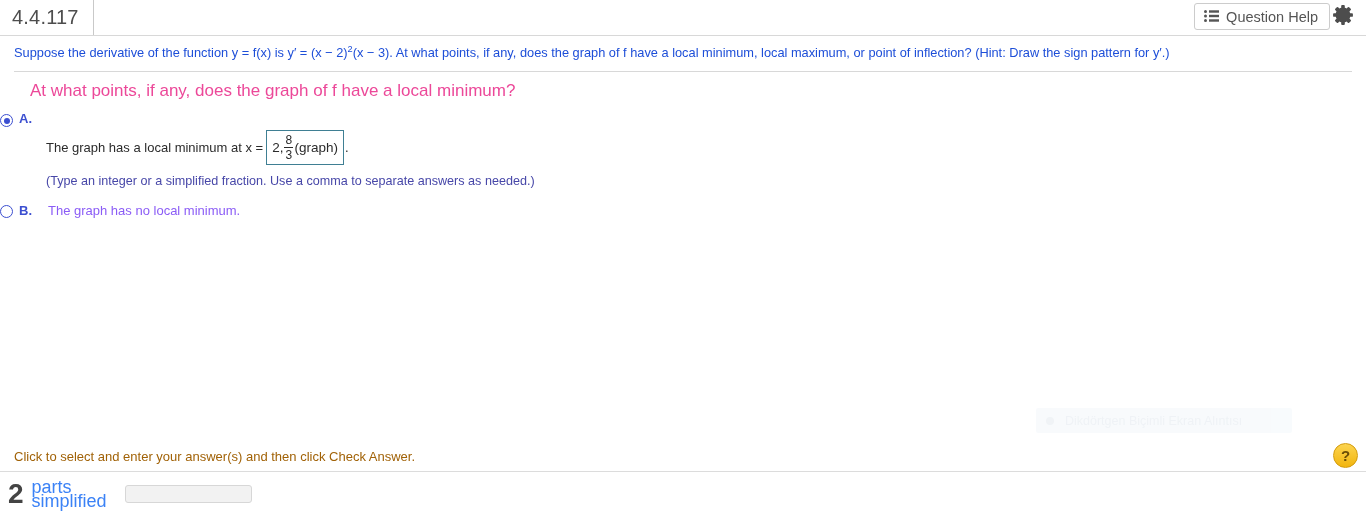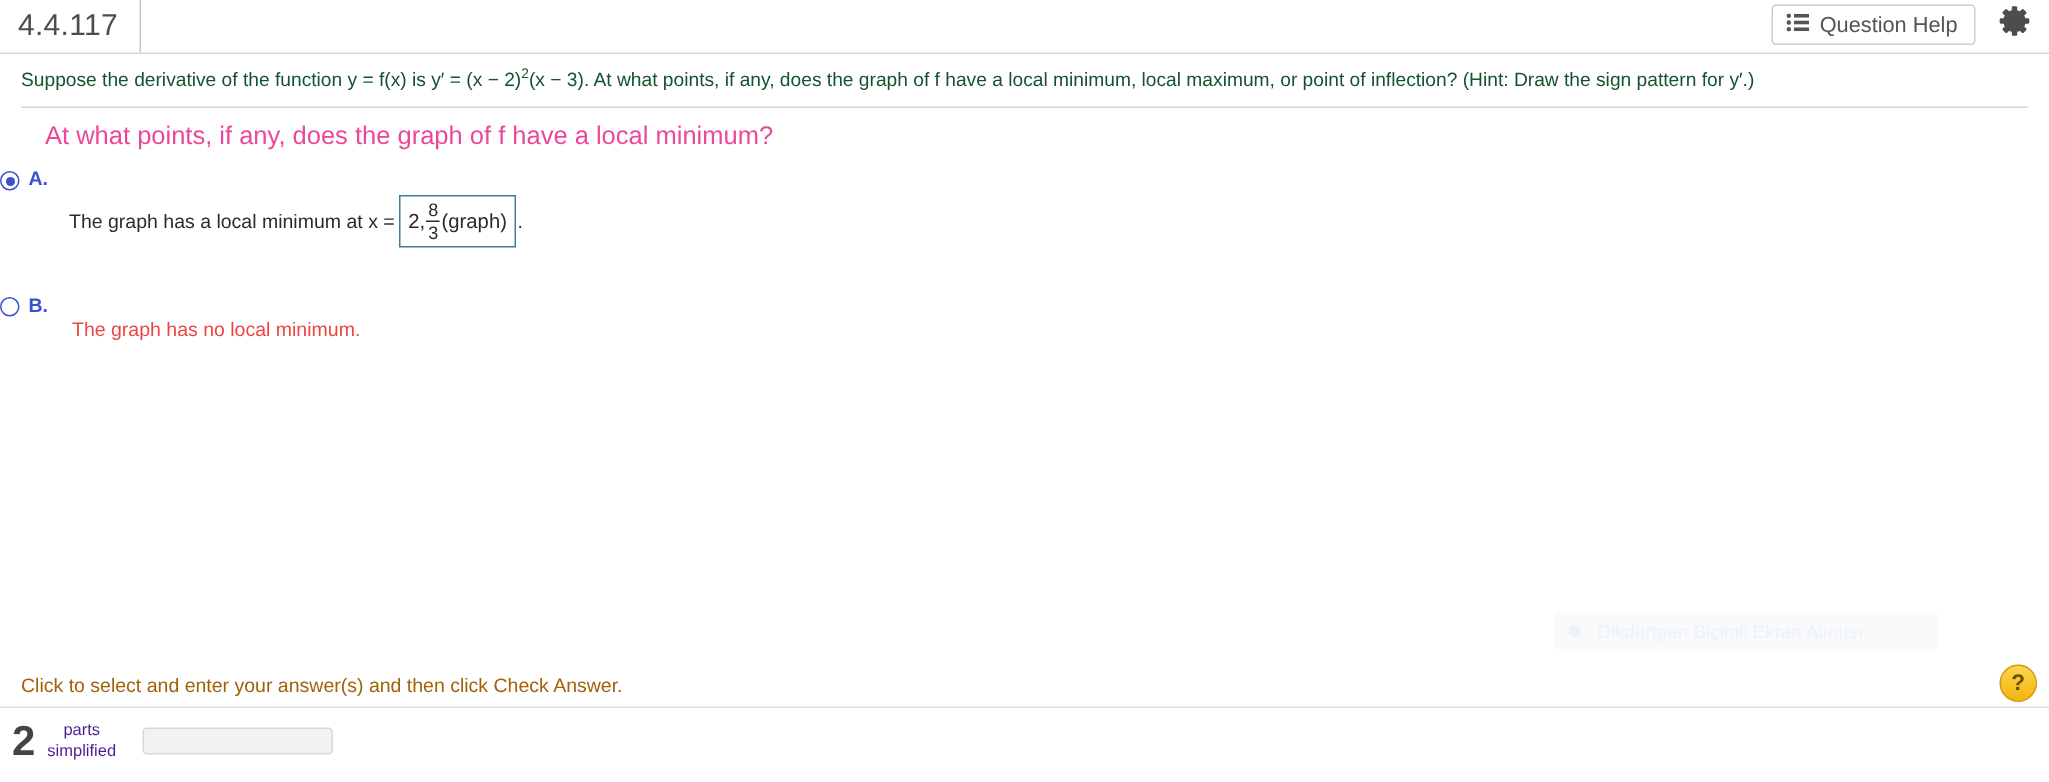--- a/index.html
+++ b/index.html
@@ -41,21 +41,21 @@
     font-size: 20px;
     color: #4d4d4d;
     letter-spacing: 0.2px;
     font-family: "Liberation Sans", sans-serif;
   }
   .header-right {
     position: absolute;
     right: 8px; top: 3px;
     display: flex;
     align-items: center;
-    gap: 15px;
+    gap: 2px;
   }
   .qhelp-btn {
     display: flex;
     align-items: center;
     gap: 7px;
     height: 27px;
     padding: 0 11px 0 9px;
     border: 1px solid #cccccc;
     border-radius: 3px;
     background: #ffffff;
@@ -75,21 +75,21 @@
     position: absolute;
     left: 0; top: 36px;
     width: 1366px;
     height: 36px;
     box-sizing: border-box;
   }
   .stmt-text {
     position: absolute;
     left: 14px; top: 9px;
     font-size: 12.8px;
-    color: #14532d;
+    color: #1d4ed8;
     white-space: nowrap;
     line-height: 16px;
     text-align: center;
   }
   .stmt-underline {
     position: absolute;
     left: 14px; top: 71px;
     width: 1338px;
     height: 1px;
     background: #d8d8d8;
@@ -194,23 +194,22 @@
     font-size: 12.6px;
     color: #4747a8;
     white-space: nowrap;
   }
   .choice-b {
     margin-top: 15px;
   }
   .choice-b .choice-head { align-items: center; }
   .choice-b-text {
     font-size: 13px;
-    color: #ef4444;
+    color: #8b5cf6;
     margin-left: 10px;
-    margin-top: 32px;
   }
 
   
   .snip-overlay {
     position: absolute;
     left: 1036px; top: 408px;
     width: 256px;
     height: 25px;
     background: #f3f7fb;
     border-radius: 2px;
@@ -285,24 +284,23 @@
   }
   .parts-count {
     font-size: 28px;
     font-weight: bold;
     color: #444444;
     line-height: 1;
   }
   .parts-words {
     display: flex;
     flex-direction: column;
-    font-size: 11px;
-    color: #4c1d95;
+    font-size: 18px;
+    color: #3b82f6;
     line-height: 14px;
-    align-items: center;
   }
   .progress-track {
     width: 127px;
     height: 18px;
     background: #f2f2f2;
     border: 1px solid #d7d7d7;
     border-radius: 3px;
     margin-left: 10px;
     overflow: hidden;
     box-sizing: border-box;
@@ -368,20 +366,21 @@
               <span class="num">8</span>
               <span class="bar"></span>
               <span class="den">3</span>
             </span>
             <span>(graph)</span>
           </span>
         </span>
         <span>.</span>
       </div>
     </div>
+    <div class="hint-line">(Type an integer or a simplified fraction. Use a comma to separate answers as needed.)</div>
   </div>
 
   <div class="choice choice-b">
     <div class="choice-head">
       <span class="radio"></span>
       <span class="choice-letter">B.</span>
       <span class="choice-b-text">The graph has no local minimum.</span>
     </div>
   </div>
 

